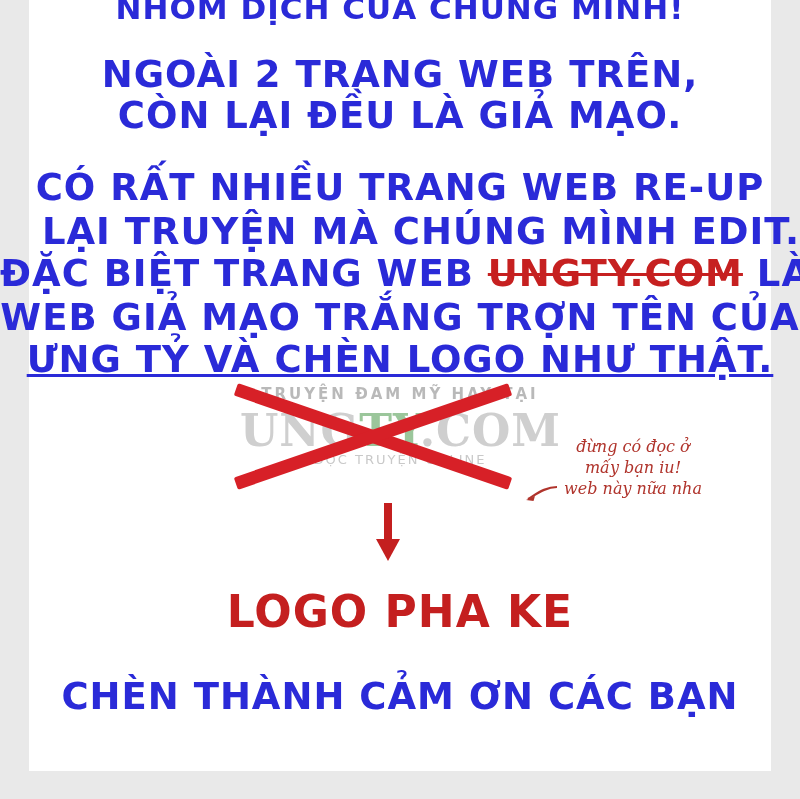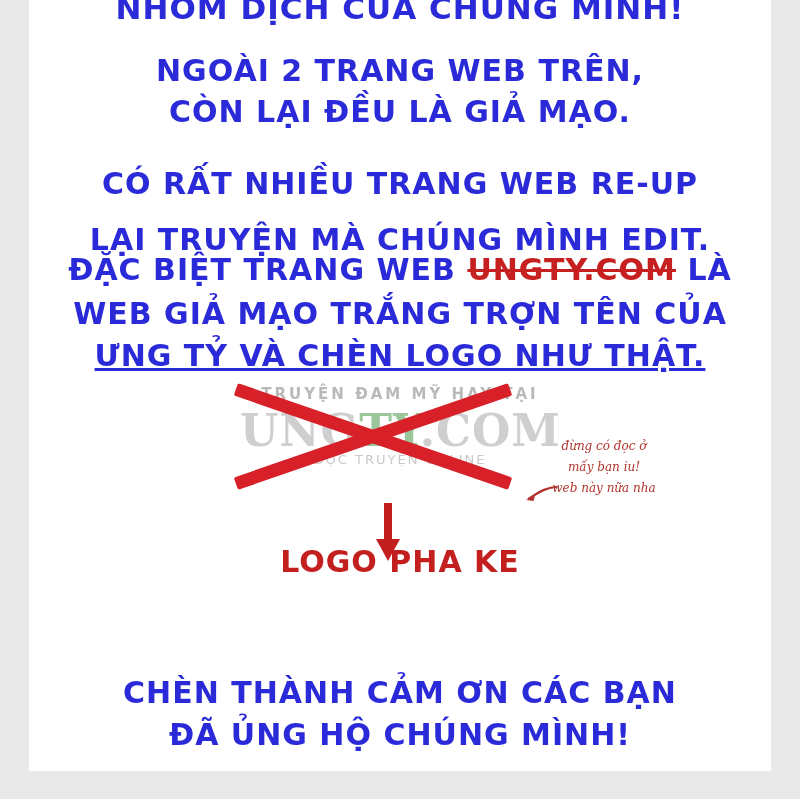--- a/index.html
+++ b/index.html
@@ -32,21 +32,21 @@
     position: absolute;
     width: 100%;
     text-align: center;
     color: #2a2ad8;
     font-family: "DejaVu Sans", sans-serif;
     font-weight: bold;
     letter-spacing: 1px;
     white-space: nowrap;
   }
   .blue-big { font-size: 31px; }
-  .blue-mid { font-size: 30px; }
+  .blue-mid { font-size: 37px; }
 
   
   #top-line {
     top: -10px;
     font-size: 31px;
   }
 
   
   .strike-red {
     color: #c62020;
@@ -104,27 +104,27 @@
   #xbar2 {
     left: 228px;
     top: 430px;
     width: 290px;
     transform: rotate(-19deg);
   }
 
   
   #note {
     position: absolute;
-    left: 524px;
+    left: 553px;
     top: 436px;
     width: 160px;
     color: #b0342c;
     font-family: "DejaVu Serif", serif;
     font-style: italic;
-    font-size: 12px;
+    font-size: 16px;
     line-height: 21px;
     text-align: center;
   }
   
   #note-arrow {
     position: absolute;
     left: 524px;
     top: 483px;
     width: 34px;
     height: 20px;
@@ -133,43 +133,43 @@
   
   #down-arrow {
     position: absolute;
     left: 375px;
     top: 503px;
     width: 26px;
     height: 60px;
   }
   #logo-pha-ke {
     position: absolute;
-    top: 544px;
+    top: 586px;
     width: 100%;
     text-align: center;
     color: #c41f1f;
     font-family: "DejaVu Sans", sans-serif;
     font-weight: bold;
-    font-size: 30px;
+    font-size: 44px;
     letter-spacing: 1px;
   }
 </style>
 </head>
 <body>
 
 <div id="page">
   <div id="paper"></div>
 
   <div class="line blue-big" id="top-line">NHÓM DỊCH CỦA CHÚNG MÌNH!</div>
 
   <div class="line blue-mid" style="top:53px;">NGOÀI 2 TRANG WEB TRÊN,</div>
   <div class="line blue-mid" style="top:166px;">CÓ RẤT NHIỀU TRANG WEB RE-UP</div>
 
   <div class="line blue-mid" style="top:94px;">CÒN LẠI ĐỀU LÀ GIẢ MẠO.</div>
-  <div class="line blue-mid" style="top:222px;">LẠI TRUYỆN MÀ CHÚNG MÌNH EDIT.</div>
+  <div class="line blue-mid" style="top:210px;text-align:right;">LẠI TRUYỆN MÀ CHÚNG MÌNH EDIT.</div>
 
   <div class="line blue-mid" style="top:252px;">
     <span>ĐẶC BIỆT TRANG WEB </span><span class="strike-red">UNGTY.COM</span><span> LÀ</span>
   </div>
 
   <div class="line blue-mid" style="top:296px;">WEB GIẢ MẠO TRẮNG TRỢN TÊN CỦA</div>
   <div class="line blue-mid" style="top:338px;text-decoration:underline;">ƯNG TỶ VÀ CHÈN LOGO NHƯ THẬT.</div>
 
   <div id="watermark">
     <div id="wm-top">TRUYỆN ĐAM MỸ HAY TẠI</div>
@@ -192,14 +192,13 @@
   </svg>
 
   <svg id="down-arrow" viewBox="0 0 26 60">
     <rect x="9" y="0" width="8" height="40" fill="#c41f1f"></rect>
     <path d="M1 36 L25 36 L13 58 Z" fill="#c41f1f"></path>
   </svg>
 
   <div id="logo-pha-ke">LOGO PHA KE</div>
 
   <div class="line blue-mid" style="top:675px;">CHÈN THÀNH CẢM ƠN CÁC BẠN</div>
-  <div class="line blue-mid" style="top:717px;">ĐÃ ỦNG HỘ CHÚNG MÌNH!</div>
 </div>
 
 </body></html>

